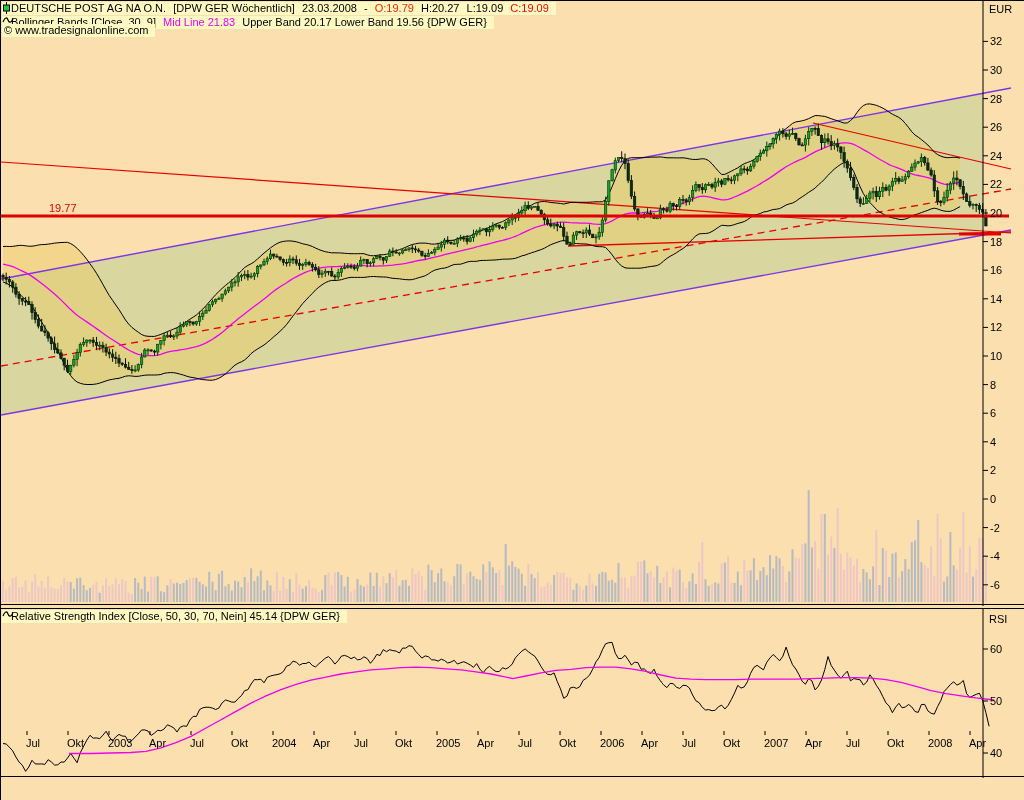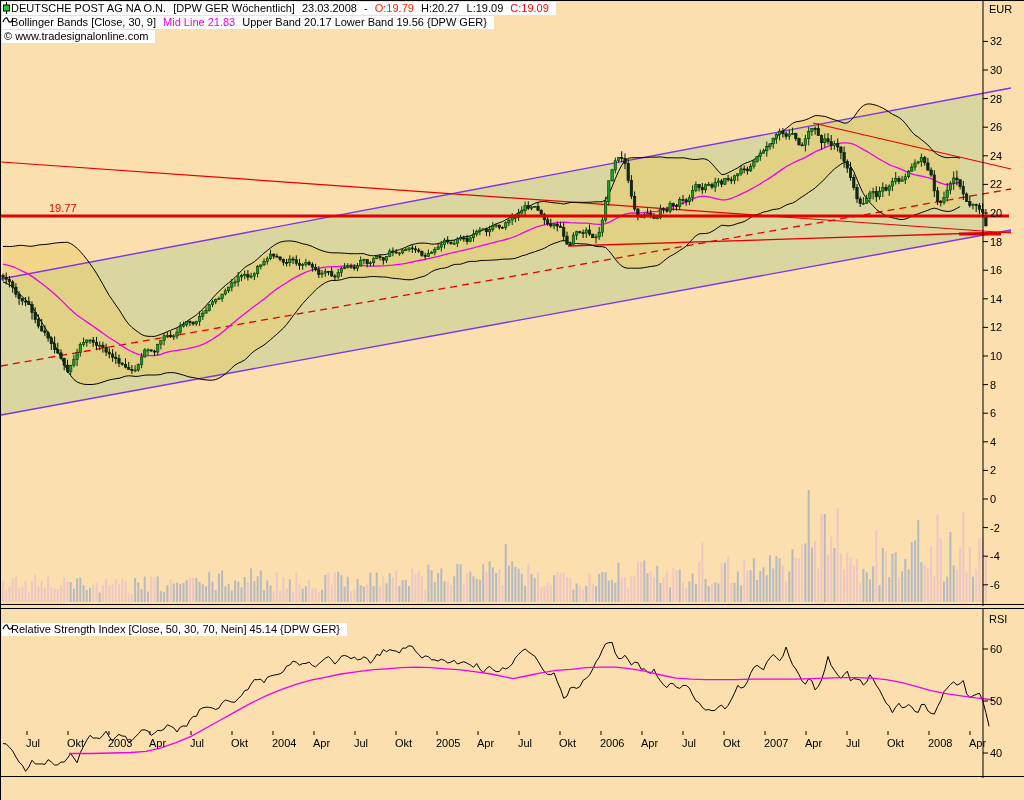--- a/index.html
+++ b/index.html
@@ -4,21 +4,21 @@
 <style>
   html,body{margin:0;padding:0;}
   #screen{position:relative;width:1024px;height:800px;background:#FBDFAE;
     font-family:"Liberation Sans","DejaVu Sans",sans-serif;overflow:hidden;
     border-left:1px solid #000;box-sizing:border-box;}
   .panel{position:absolute;left:0;width:1024px;}
   #main-panel{top:0;height:605px;border-top:1px solid #000;border-bottom:1px solid #000;box-sizing:border-box;}
   #rsi-panel{top:608px;height:169px;border-top:1px solid #000;border-bottom:1px solid #000;box-sizing:border-box;}
   #time-axis{top:731px;height:23px;}
   svg{position:absolute;left:0;top:0;}
-  .hdr{position:absolute;left:1px;background:#ffffff;font-size:11px;line-height:13px;height:13px;
+  .hdr{position:absolute;left:1px;background:#fef9c3;font-size:11px;line-height:13px;height:13px;
     padding:0 3px 0 2px;white-space:nowrap;color:#000;z-index:5;}
   .hdr span{margin-right:4px;}
   .o-red{color:#FF2400;}
   .c-red{color:#FF0000;}
   .magenta{color:#F000F0;text-align:right;}
   .icon{display:inline-block;vertical-align:-1px;margin-right:3px;}
 </style>
 </head>
 <body>
 
@@ -1025,41 +1025,41 @@
 
     <div class="hdr" style="top:15px">
       <span class="icon"><svg width="12" height="9">
             <path d="M1,6 C3,1 5,1 6,4 C7,7 9,7 11,3" fill="none" stroke="#000" stroke-width="1.2"></path>
           </svg></span>
       <span>Bollinger Bands [Close, 30, 9]</span>
       <span class="magenta">Mid Line 21.83</span>
       <span>Upper Band 20.17 Lower Band 19.56 {DPW GER}</span>
     </div>
 
-    <div class="hdr" style="top:29px">
+    <div class="hdr" style="top:23px">
       <span>© www.tradesignalonline.com</span>
     </div>
   </div>
 
   <div id="rsi-panel" class="panel">
     <svg id="rsi-svg" width="1024" height="169">
         <path d="M2.0,134.5L5.2,135.0L8.4,138.2L11.7,141.9L14.9,148.0L18.1,153.1L21.3,156.2L24.6,162.3L27.8,158.0L31.0,151.3L34.2,154.9L37.4,155.0L40.7,154.9L43.9,155.4L47.1,150.7L50.3,152.9L53.6,156.1L56.8,155.8L60.0,153.0L63.2,153.1L66.5,149.1L69.7,144.4L72.9,149.1L76.1,153.7L79.3,143.7L82.6,137.3L85.8,131.1L89.0,126.3L92.2,129.2L95.5,128.9L98.7,129.7L101.9,126.2L105.1,122.3L108.3,128.0L111.6,132.0L114.8,127.9L118.0,125.4L121.2,127.0L124.5,127.3L127.7,133.5L130.9,131.5L134.1,128.1L137.3,124.9L140.6,121.0L143.8,120.9L147.0,122.1L150.2,126.4L153.5,124.1L156.7,121.3L159.9,121.8L163.1,120.0L166.4,115.8L169.6,117.2L172.8,118.9L176.0,123.0L179.2,118.2L182.5,116.9L185.7,117.3L188.9,111.0L192.1,107.4L195.4,107.4L198.6,100.5L201.8,98.8L205.0,98.2L208.2,98.3L211.5,99.1L214.7,100.5L217.9,99.1L221.1,93.9L224.4,91.0L227.6,91.9L230.8,93.1L234.0,93.1L237.2,89.6L240.5,86.5L243.7,81.6L246.9,80.7L250.1,75.0L253.4,70.6L256.6,70.7L259.8,70.2L263.0,73.8L266.3,68.3L269.5,67.0L272.7,66.2L275.9,65.6L279.1,64.8L282.4,62.5L285.6,57.1L288.8,56.0L292.0,52.1L295.3,53.2L298.5,56.1L301.7,54.5L304.9,54.5L308.1,53.0L311.4,56.5L314.6,57.9L317.8,54.8L321.0,52.1L324.3,49.2L327.5,47.6L330.7,50.8L333.9,55.1L337.2,51.6L340.4,47.2L343.6,46.4L346.8,47.6L350.0,49.7L353.3,48.1L356.5,50.8L359.7,50.3L362.9,47.8L366.2,49.5L369.4,54.3L372.6,50.5L375.8,45.4L379.0,46.5L382.3,40.6L385.5,42.7L388.7,40.7L391.9,41.6L395.2,42.1L398.4,44.0L401.6,39.1L404.8,39.1L408.0,36.7L411.3,37.4L414.5,42.1L417.7,45.5L420.9,49.1L424.2,46.9L427.4,47.7L430.6,50.8L433.8,50.9L437.1,52.1L440.3,50.2L443.5,51.5L446.7,54.0L449.9,53.1L453.2,51.3L456.4,55.0L459.6,53.8L462.8,52.7L466.1,54.2L469.3,56.0L472.5,58.3L475.7,54.6L478.9,60.1L482.2,63.7L485.4,59.6L488.6,57.3L491.8,60.5L495.1,62.6L498.3,62.5L501.5,58.7L504.7,60.0L507.9,58.3L511.2,55.0L514.4,48.8L517.6,45.3L520.8,42.2L524.1,39.9L527.3,42.7L530.5,45.1L533.7,47.1L537.0,52.1L540.2,57.8L543.4,62.6L546.6,65.3L549.8,65.7L553.1,63.9L556.3,72.7L559.5,79.9L562.7,89.3L566.0,87.1L569.2,79.0L572.4,78.2L575.6,79.4L578.8,77.7L582.1,71.4L585.3,69.2L588.5,66.2L591.7,60.2L595.0,52.8L598.2,48.4L601.4,40.8L604.6,34.8L607.8,33.7L611.1,33.4L614.3,44.3L617.5,49.6L620.7,49.4L624.0,46.3L627.2,50.8L630.4,56.0L633.6,53.2L636.9,53.6L640.1,60.2L643.3,59.9L646.5,63.0L649.7,64.5L653.0,60.2L656.2,67.3L659.4,71.8L662.6,75.9L665.9,78.6L669.1,74.4L672.3,74.7L675.5,78.3L678.7,79.4L682.0,76.3L685.2,76.5L688.4,79.0L691.6,86.0L694.9,91.8L698.1,93.7L701.3,98.3L704.5,101.0L707.7,100.6L711.0,101.7L714.2,101.3L717.4,97.8L720.6,96.1L723.9,100.0L727.1,96.4L730.3,90.6L733.5,84.1L736.8,76.4L740.0,79.1L743.2,77.9L746.4,72.8L749.6,64.3L752.9,58.4L756.1,56.3L759.3,58.7L762.5,60.8L765.8,53.2L769.0,48.9L772.2,45.5L775.4,48.5L778.6,51.8L781.9,47.2L785.1,38.1L788.3,47.8L791.5,55.7L794.8,60.0L798.0,65.7L801.2,72.3L804.4,75.2L807.7,69.6L810.9,71.9L814.1,80.9L817.3,77.3L820.5,71.0L823.8,60.5L827.0,47.5L830.2,56.5L833.4,61.2L836.7,66.0L839.9,69.3L843.1,65.5L846.3,62.2L849.5,71.8L852.8,69.6L856.0,70.2L859.2,70.9L862.4,76.0L865.7,73.1L868.9,65.8L872.1,70.1L875.3,76.3L878.5,80.9L881.8,87.6L885.0,93.9L888.2,97.1L891.4,103.7L894.7,98.1L897.9,94.3L901.1,98.8L904.3,98.0L907.6,95.5L910.8,98.0L914.0,102.5L917.2,103.4L920.4,95.5L923.7,95.4L926.9,101.9L930.1,104.3L933.3,105.1L936.6,97.5L939.8,91.5L943.0,82.6L946.2,79.2L949.4,75.5L952.7,72.8L955.9,76.1L959.1,74.5L962.3,71.5L965.6,84.6L968.8,88.5L972.0,86.8L975.2,85.4L978.4,84.2L981.7,91.7L984.9,103.7L988.1,117.3" fill="none" stroke="#000000" stroke-width="1"></path>
         <path d="M68.0,144.5L90.0,144.5L110.0,144.0L130.0,143.5L145.0,142.4L160.0,138.8L175.0,133.6L190.0,127.4L205.0,119.0L220.0,110.7L235.0,102.4L250.0,94.1L265.0,86.8L280.0,80.6L295.0,75.4L310.0,71.2L325.0,68.1L340.0,65.0L355.0,62.9L370.0,60.8L385.0,59.8L400.0,58.7L415.0,58.2L430.0,58.7L445.0,59.8L460.0,60.8L475.0,62.9L490.0,65.0L505.0,68.1L512.0,69.6L525.0,67.0L540.0,63.9L555.0,61.3L570.0,60.3L585.0,58.7L600.0,58.2L615.0,58.2L630.0,59.8L645.0,62.4L660.0,66.0L675.0,69.1L690.0,70.2L705.0,70.7L720.0,70.7L735.0,70.7L750.0,70.2L765.0,70.2L780.0,70.2L795.0,70.2L810.0,69.6L825.0,69.1L840.0,68.6L855.0,68.6L870.0,69.1L885.0,70.7L900.0,73.3L915.0,77.4L930.0,81.6L945.0,84.7L960.0,86.8L975.0,88.9L993.0,91.0" fill="none" stroke="#F000F0" stroke-width="1.3"></path>
         <line x1="982" y1="0" x2="982" y2="169" stroke="#000" stroke-width="1"></line>
         <g>
           <text x="988" y="14" font-size="11" fill="#000" font-family="Liberation Sans,DejaVu Sans,sans-serif">RSI</text>
           <line x1="982" y1="40.0" x2="987" y2="40.0" stroke="#000" stroke-width="1"></line>
           <text x="989" y="44.0" font-size="11" fill="#000" font-family="Liberation Sans,DejaVu Sans,sans-serif">60</text>
           <line x1="982" y1="92.0" x2="987" y2="92.0" stroke="#000" stroke-width="1"></line>
           <text x="989" y="96.0" font-size="11" fill="#000" font-family="Liberation Sans,DejaVu Sans,sans-serif">50</text>
           <line x1="982" y1="144.0" x2="987" y2="144.0" stroke="#000" stroke-width="1"></line>
           <text x="989" y="148.0" font-size="11" fill="#000" font-family="Liberation Sans,DejaVu Sans,sans-serif">40</text>
         </g>
       </svg>
-    <div class="hdr" style="top:14px">
+    <div class="hdr" style="top:1px">
       <span class="icon"><svg width="12" height="9">
             <path d="M1,6 C3,1 5,1 6,4 C7,7 9,7 11,3" fill="none" stroke="#000" stroke-width="1.2"></path>
           </svg></span>
       <span>Relative Strength Index [Close, 50, 30, 70, Nein] 45.14 {DPW GER}</span>
     </div>
   </div>
 
   <div id="time-axis" class="panel">
     <svg id="time-svg" width="1024" height="23">
         <g>

